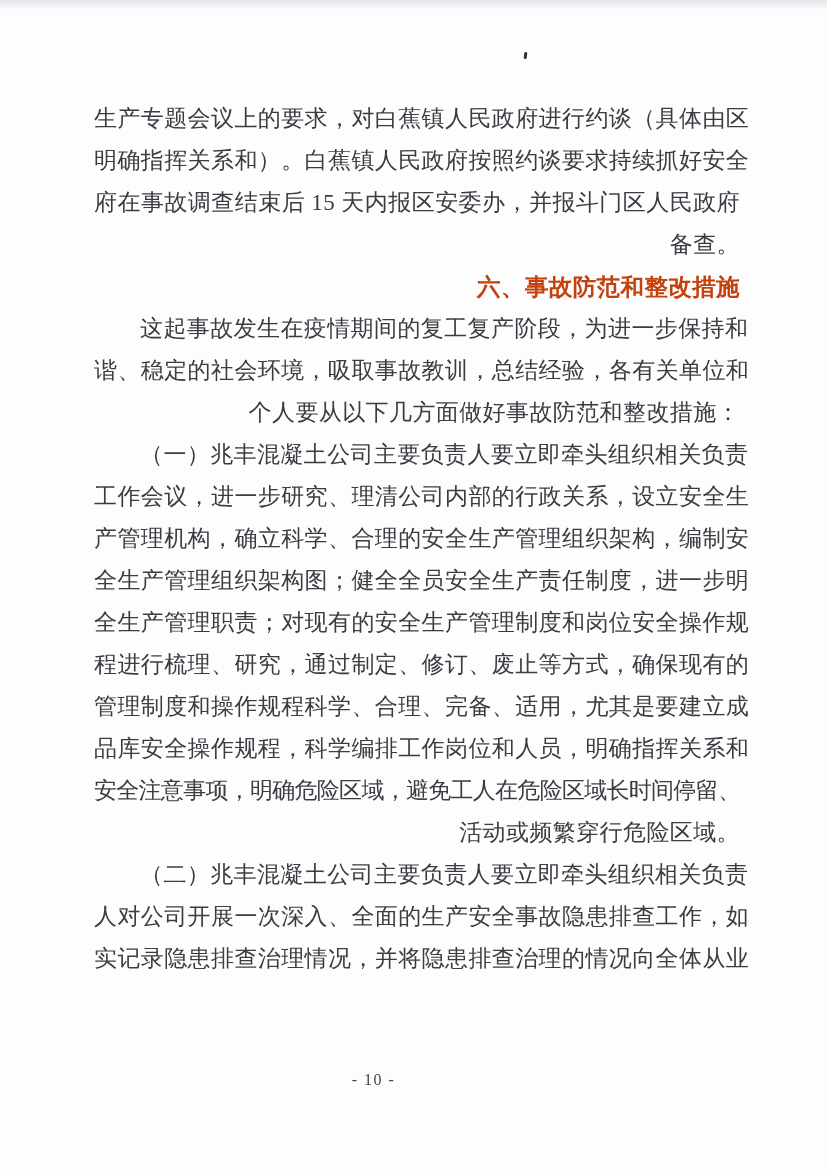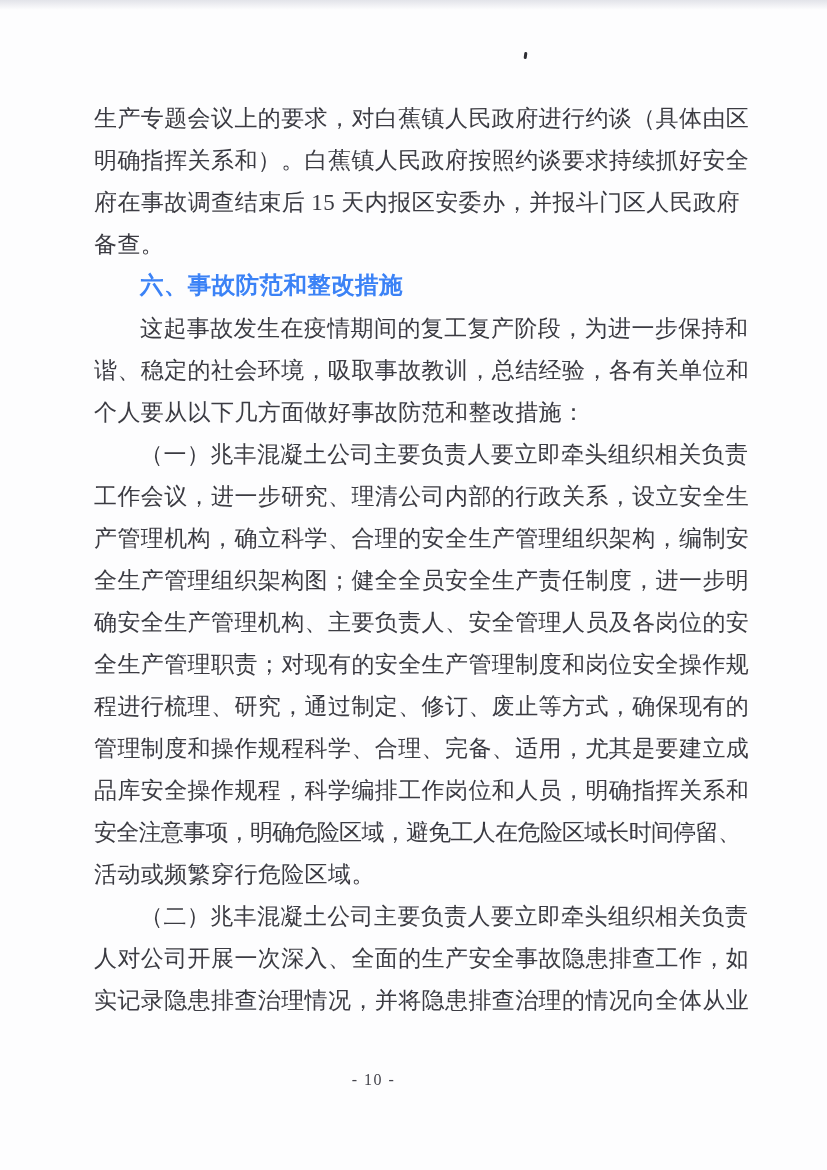--- a/index.html
+++ b/index.html
@@ -36,35 +36,36 @@
     left: 94px;
     top: 98px;
     width: 646px;
   }
   .ln {
     height: 42px;
     line-height: 42px;
     font-size: 23px;
     letter-spacing: 0.4px;
     white-space: nowrap;
+    text-align: right;
   }
   .j {
     text-align: justify;
     text-align-last: justify;
   }
   .ind {
     text-indent: 46px;
   }
   .tight {
     letter-spacing: -0.9px;
   }
   .heading {
-    font-family: Liberation Mono, monospace;
+    font-family: Liberation Sans, sans-serif;
     font-weight: bold;
-    color: #3b82f6;
+    color: #c2410c;
     font-size: 23.5px;
   }
   .page-footer {
     position: absolute;
     top: 1068px;
     left: 0;
     width: 747px;
     height: 24px;
     line-height: 24px;
     text-align: center;
@@ -85,21 +86,20 @@
   <div class="ln j">府在事故调查结束后 15 天内报区安委办，并报斗门区人民政府</div>
   <div class="ln">备查。</div>
   <div class="ln heading ind">六、事故防范和整改措施</div>
   <div class="ln j ind">这起事故发生在疫情期间的复工复产阶段，为进一步保持和</div>
   <div class="ln j">谐、稳定的社会环境，吸取事故教训，总结经验，各有关单位和</div>
   <div class="ln">个人要从以下几方面做好事故防范和整改措施：</div>
   <div class="ln j ind">（一）兆丰混凝土公司主要负责人要立即牵头组织相关负责</div>
   <div class="ln j">工作会议，进一步研究、理清公司内部的行政关系，设立安全生</div>
   <div class="ln j">产管理机构，确立科学、合理的安全生产管理组织架构，编制安</div>
   <div class="ln j">全生产管理组织架构图；健全全员安全生产责任制度，进一步明</div>
-  <div class="ln j">确安全生产管理机构、主要负责人、安全管理人员及各岗位的安</div>
   <div class="ln j">全生产管理职责；对现有的安全生产管理制度和岗位安全操作规</div>
   <div class="ln j">程进行梳理、研究，通过制定、修订、废止等方式，确保现有的</div>
   <div class="ln j">管理制度和操作规程科学、合理、完备、适用，尤其是要建立成</div>
   <div class="ln j">品库安全操作规程，科学编排工作岗位和人员，明确指挥关系和</div>
   <div class="ln j tight">安全注意事项，明确危险区域，避免工人在危险区域长时间停留、</div>
   <div class="ln">活动或频繁穿行危险区域。</div>
   <div class="ln j ind">（二）兆丰混凝土公司主要负责人要立即牵头组织相关负责</div>
   <div class="ln j">人对公司开展一次深入、全面的生产安全事故隐患排查工作，如</div>
   <div class="ln j">实记录隐患排查治理情况，并将隐患排查治理的情况向全体从业</div>
 </div>

